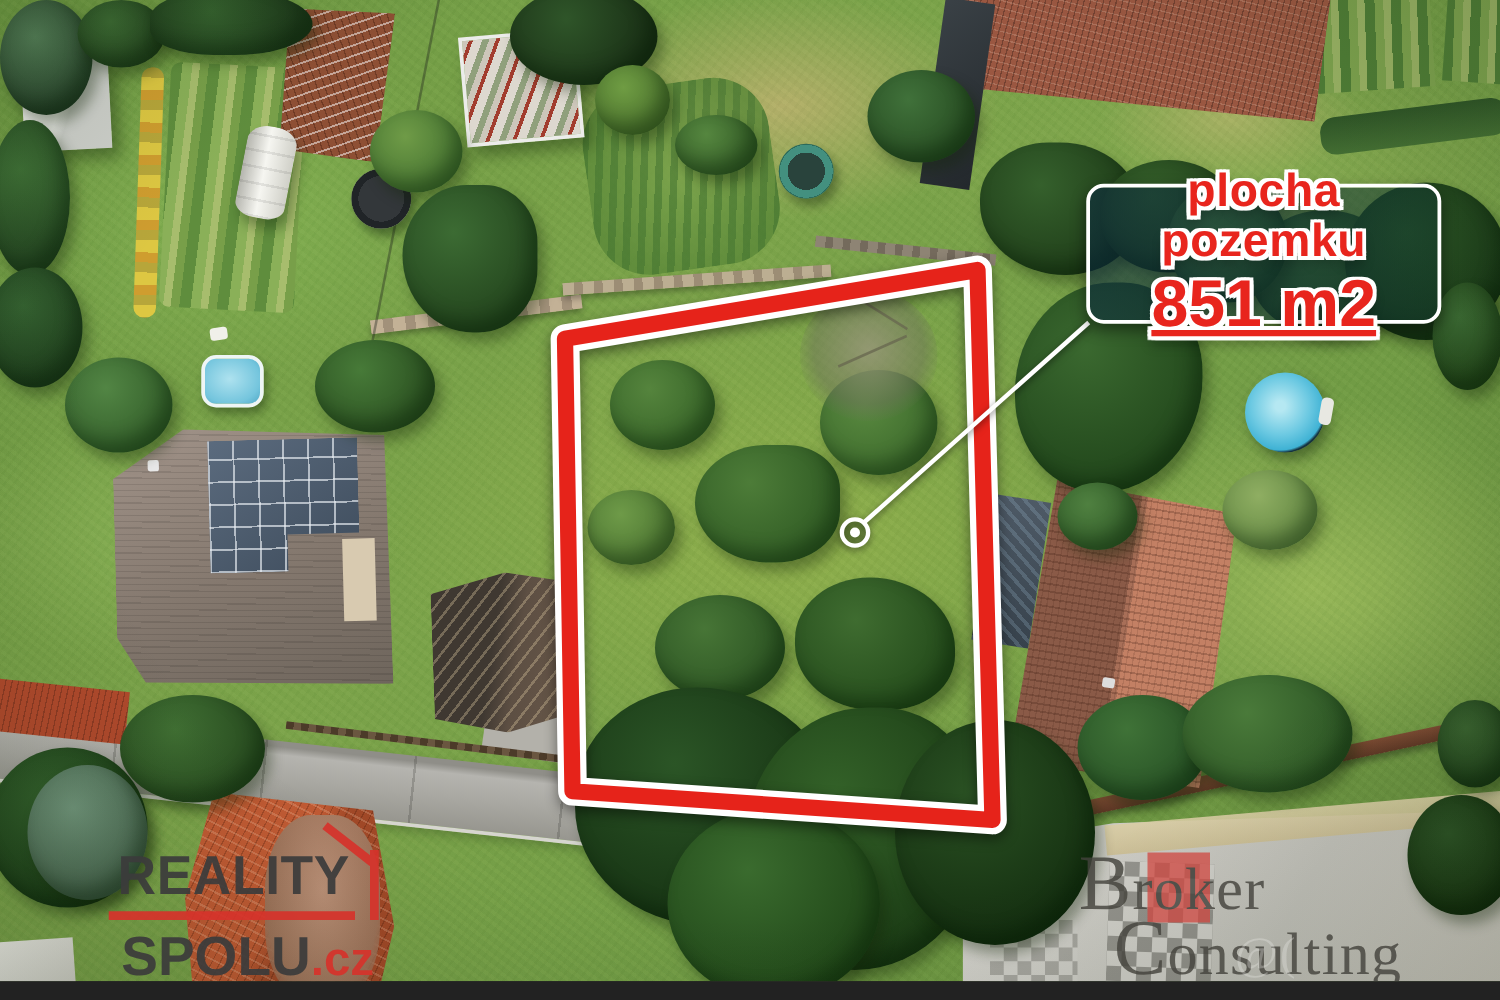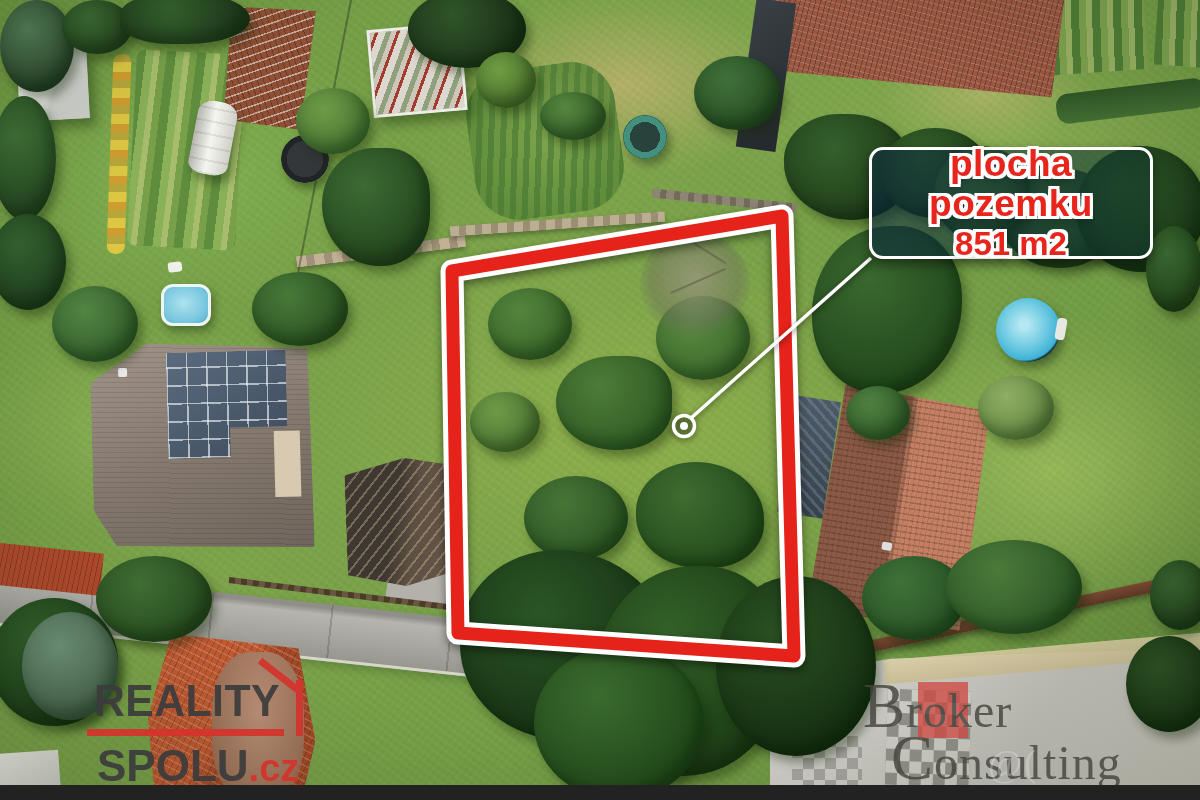--- a/index.html
+++ b/index.html
@@ -26,21 +26,21 @@
   #area-label{position:absolute;left:869px;top:147px;width:284px;height:112px;
     border:3px solid #fff;border-radius:14px;box-sizing:border-box;
     background:linear-gradient(100deg,rgba(8,38,66,.55),rgba(14,52,44,.5));
     box-shadow:0 5px 12px rgba(0,0,0,.45);display:flex;flex-direction:column;
     align-items:center;justify-content:center;z-index:40;}
   .red-outlined{color:#e8251d;font-weight:700;line-height:1.08;text-align:center;
     text-shadow:-3px -3px 0 #fff,0 -3px 0 #fff,3px -3px 0 #fff,-3px 0 0 #fff,3px 0 0 #fff,
       -3px 3px 0 #fff,0 3px 0 #fff,3px 3px 0 #fff,-2px -2px 0 #fff,2px -2px 0 #fff,
       -2px 2px 0 #fff,2px 2px 0 #fff,0 6px 9px rgba(0,0,0,.35);}
   #area-label .l1{font-size:37px;letter-spacing:.5px;}
-  #area-label .l2{font-size:33px;margin-top:2px;}
+  #area-label .l2{font-size:53px;margin-top:2px;text-decoration:underline;}
   
   #rs-logo{position:absolute;left:84px;top:676px;width:240px;height:120px;z-index:30;opacity:.93;}
   #rs-logo .w1{position:absolute;left:10px;top:0px;font-size:44px;font-weight:700;
      color:#3c3c3c;letter-spacing:.5px;transform:scaleX(.97);transform-origin:left;}
   #rs-logo .bar{position:absolute;left:3px;top:53px;width:197px;height:7px;background:#d5332c;}
   #rs-logo .roof{position:absolute;left:176px;top:-19px;width:48px;height:7px;background:#d5332c;
      transform:rotate(38deg);transform-origin:left center;}
   #rs-logo .post{position:absolute;left:212px;top:4px;width:7px;height:56px;background:#d5332c;}
   #rs-logo .w2{position:absolute;left:13px;top:65px;font-size:44px;font-weight:700;color:#3c3c3c;}
   #rs-logo .tld{font-size:38px;font-weight:700;color:#d5332c;}

